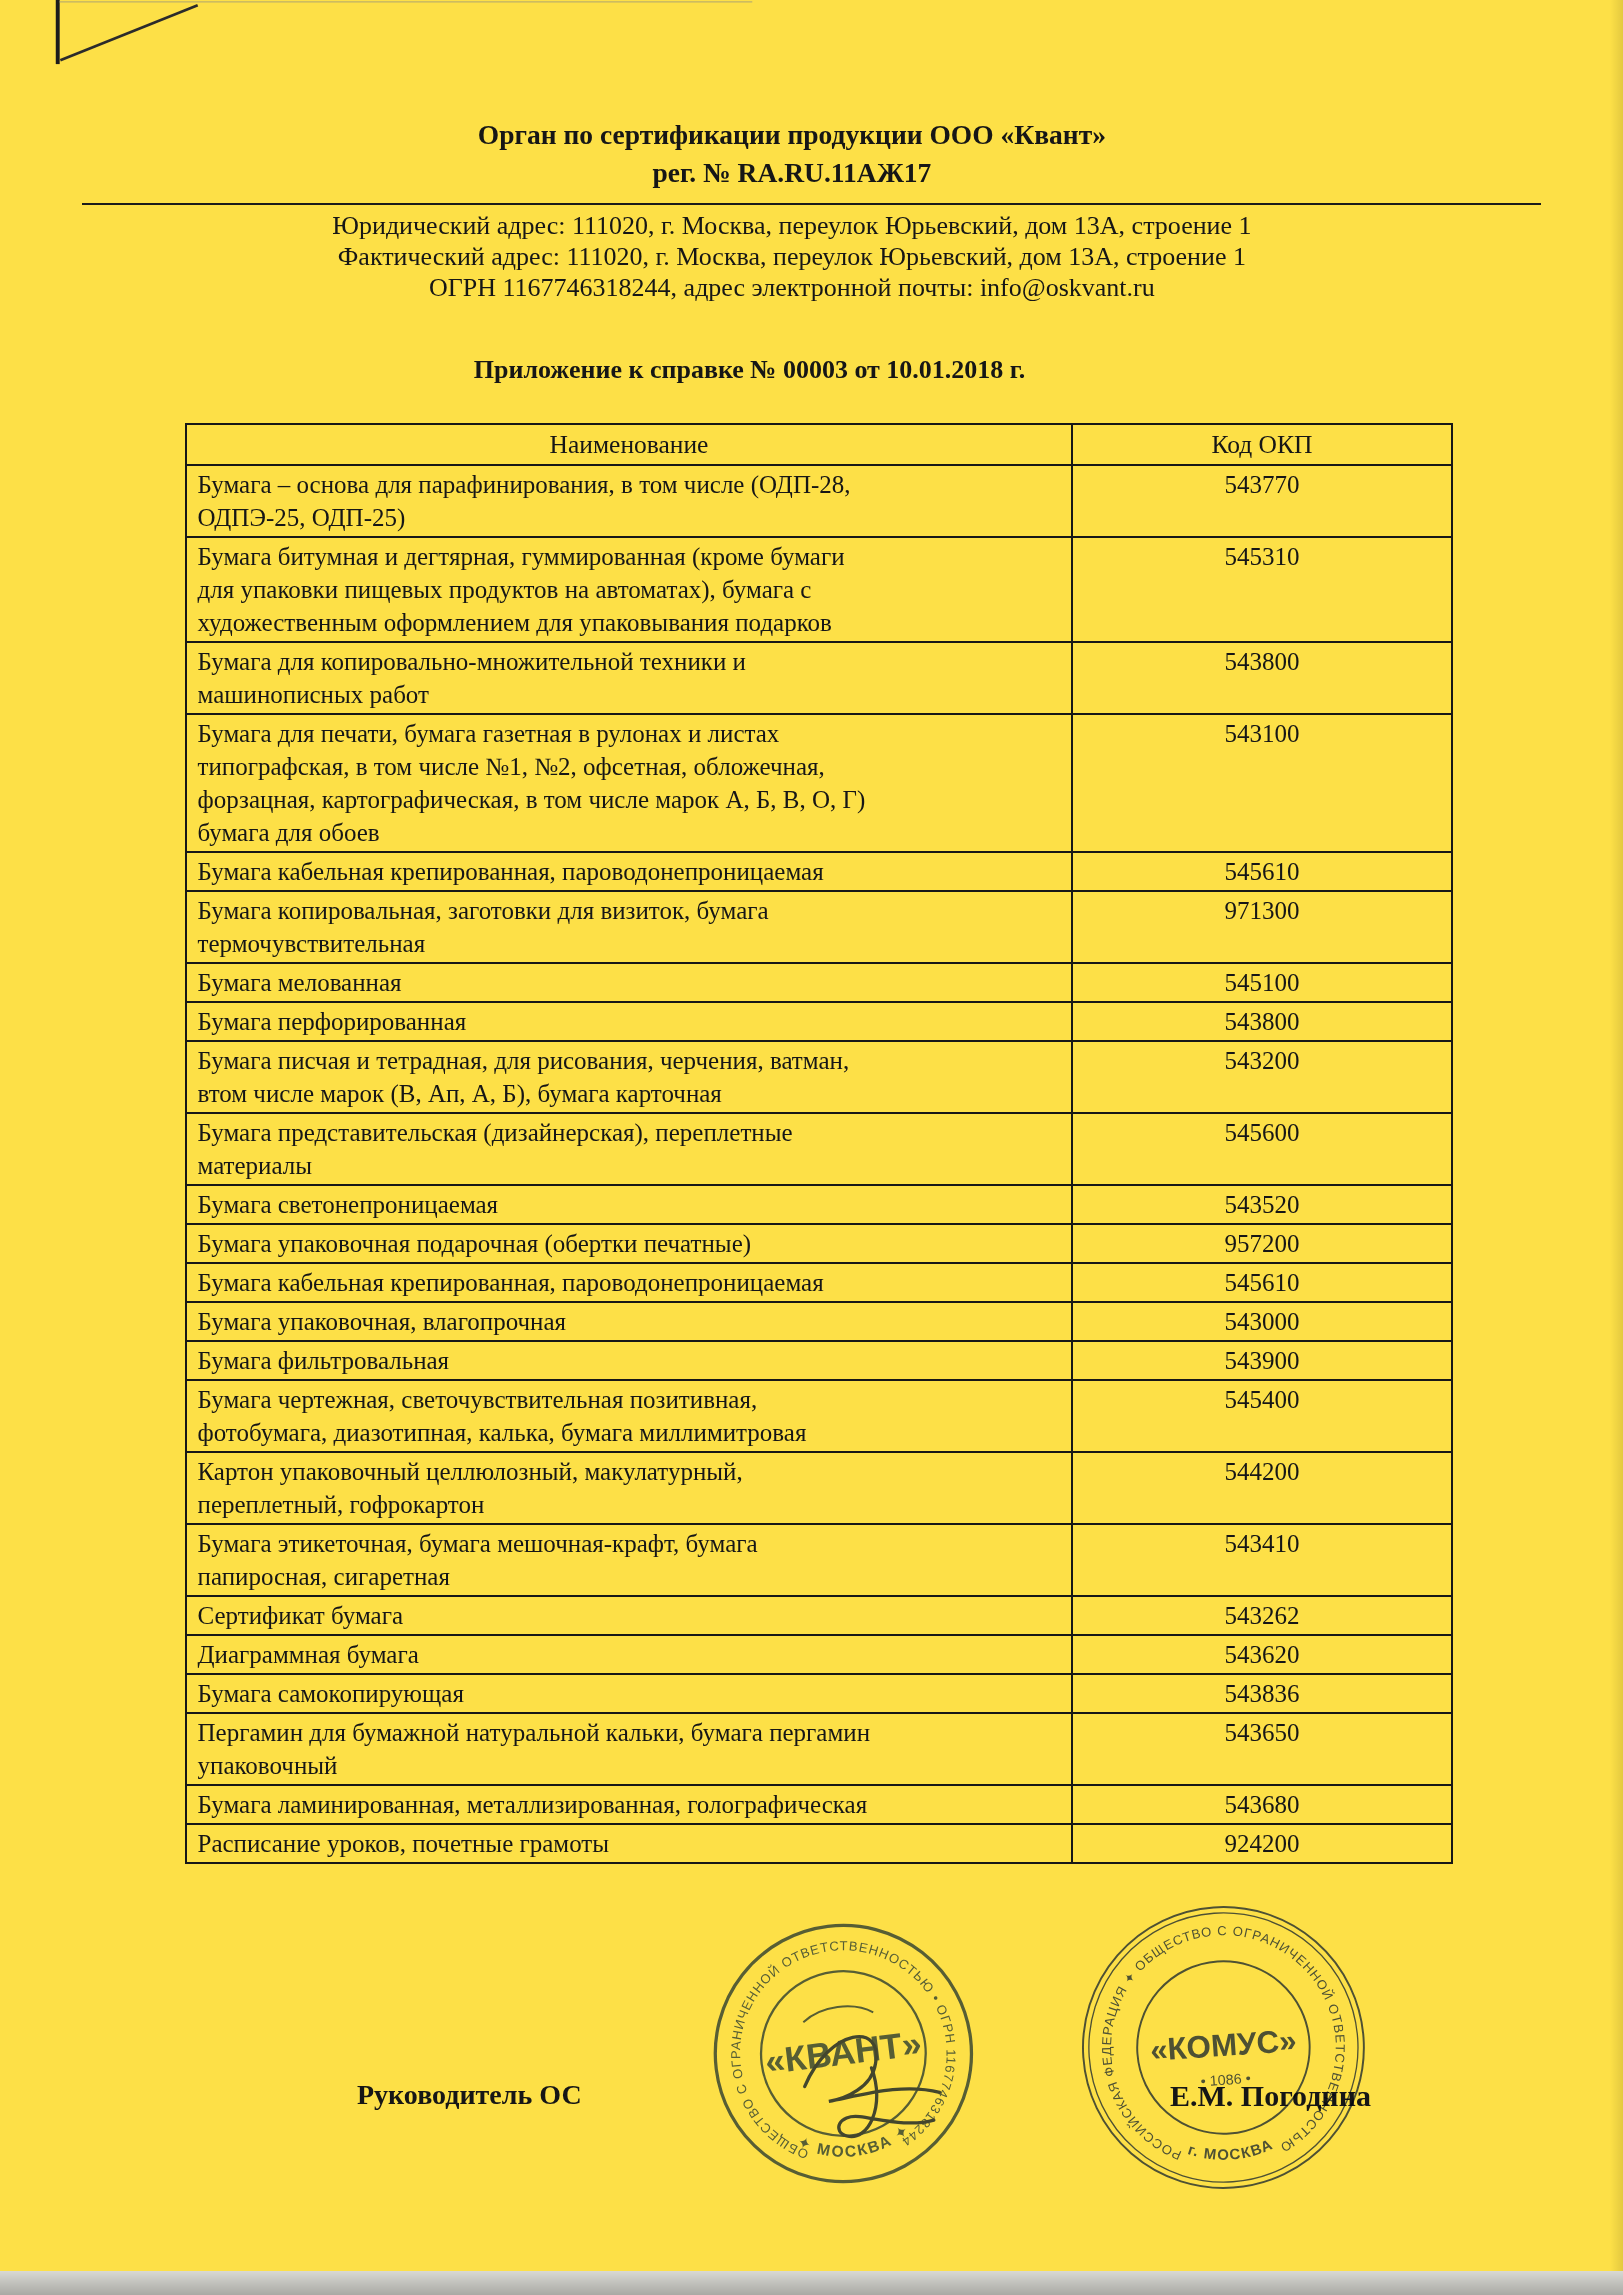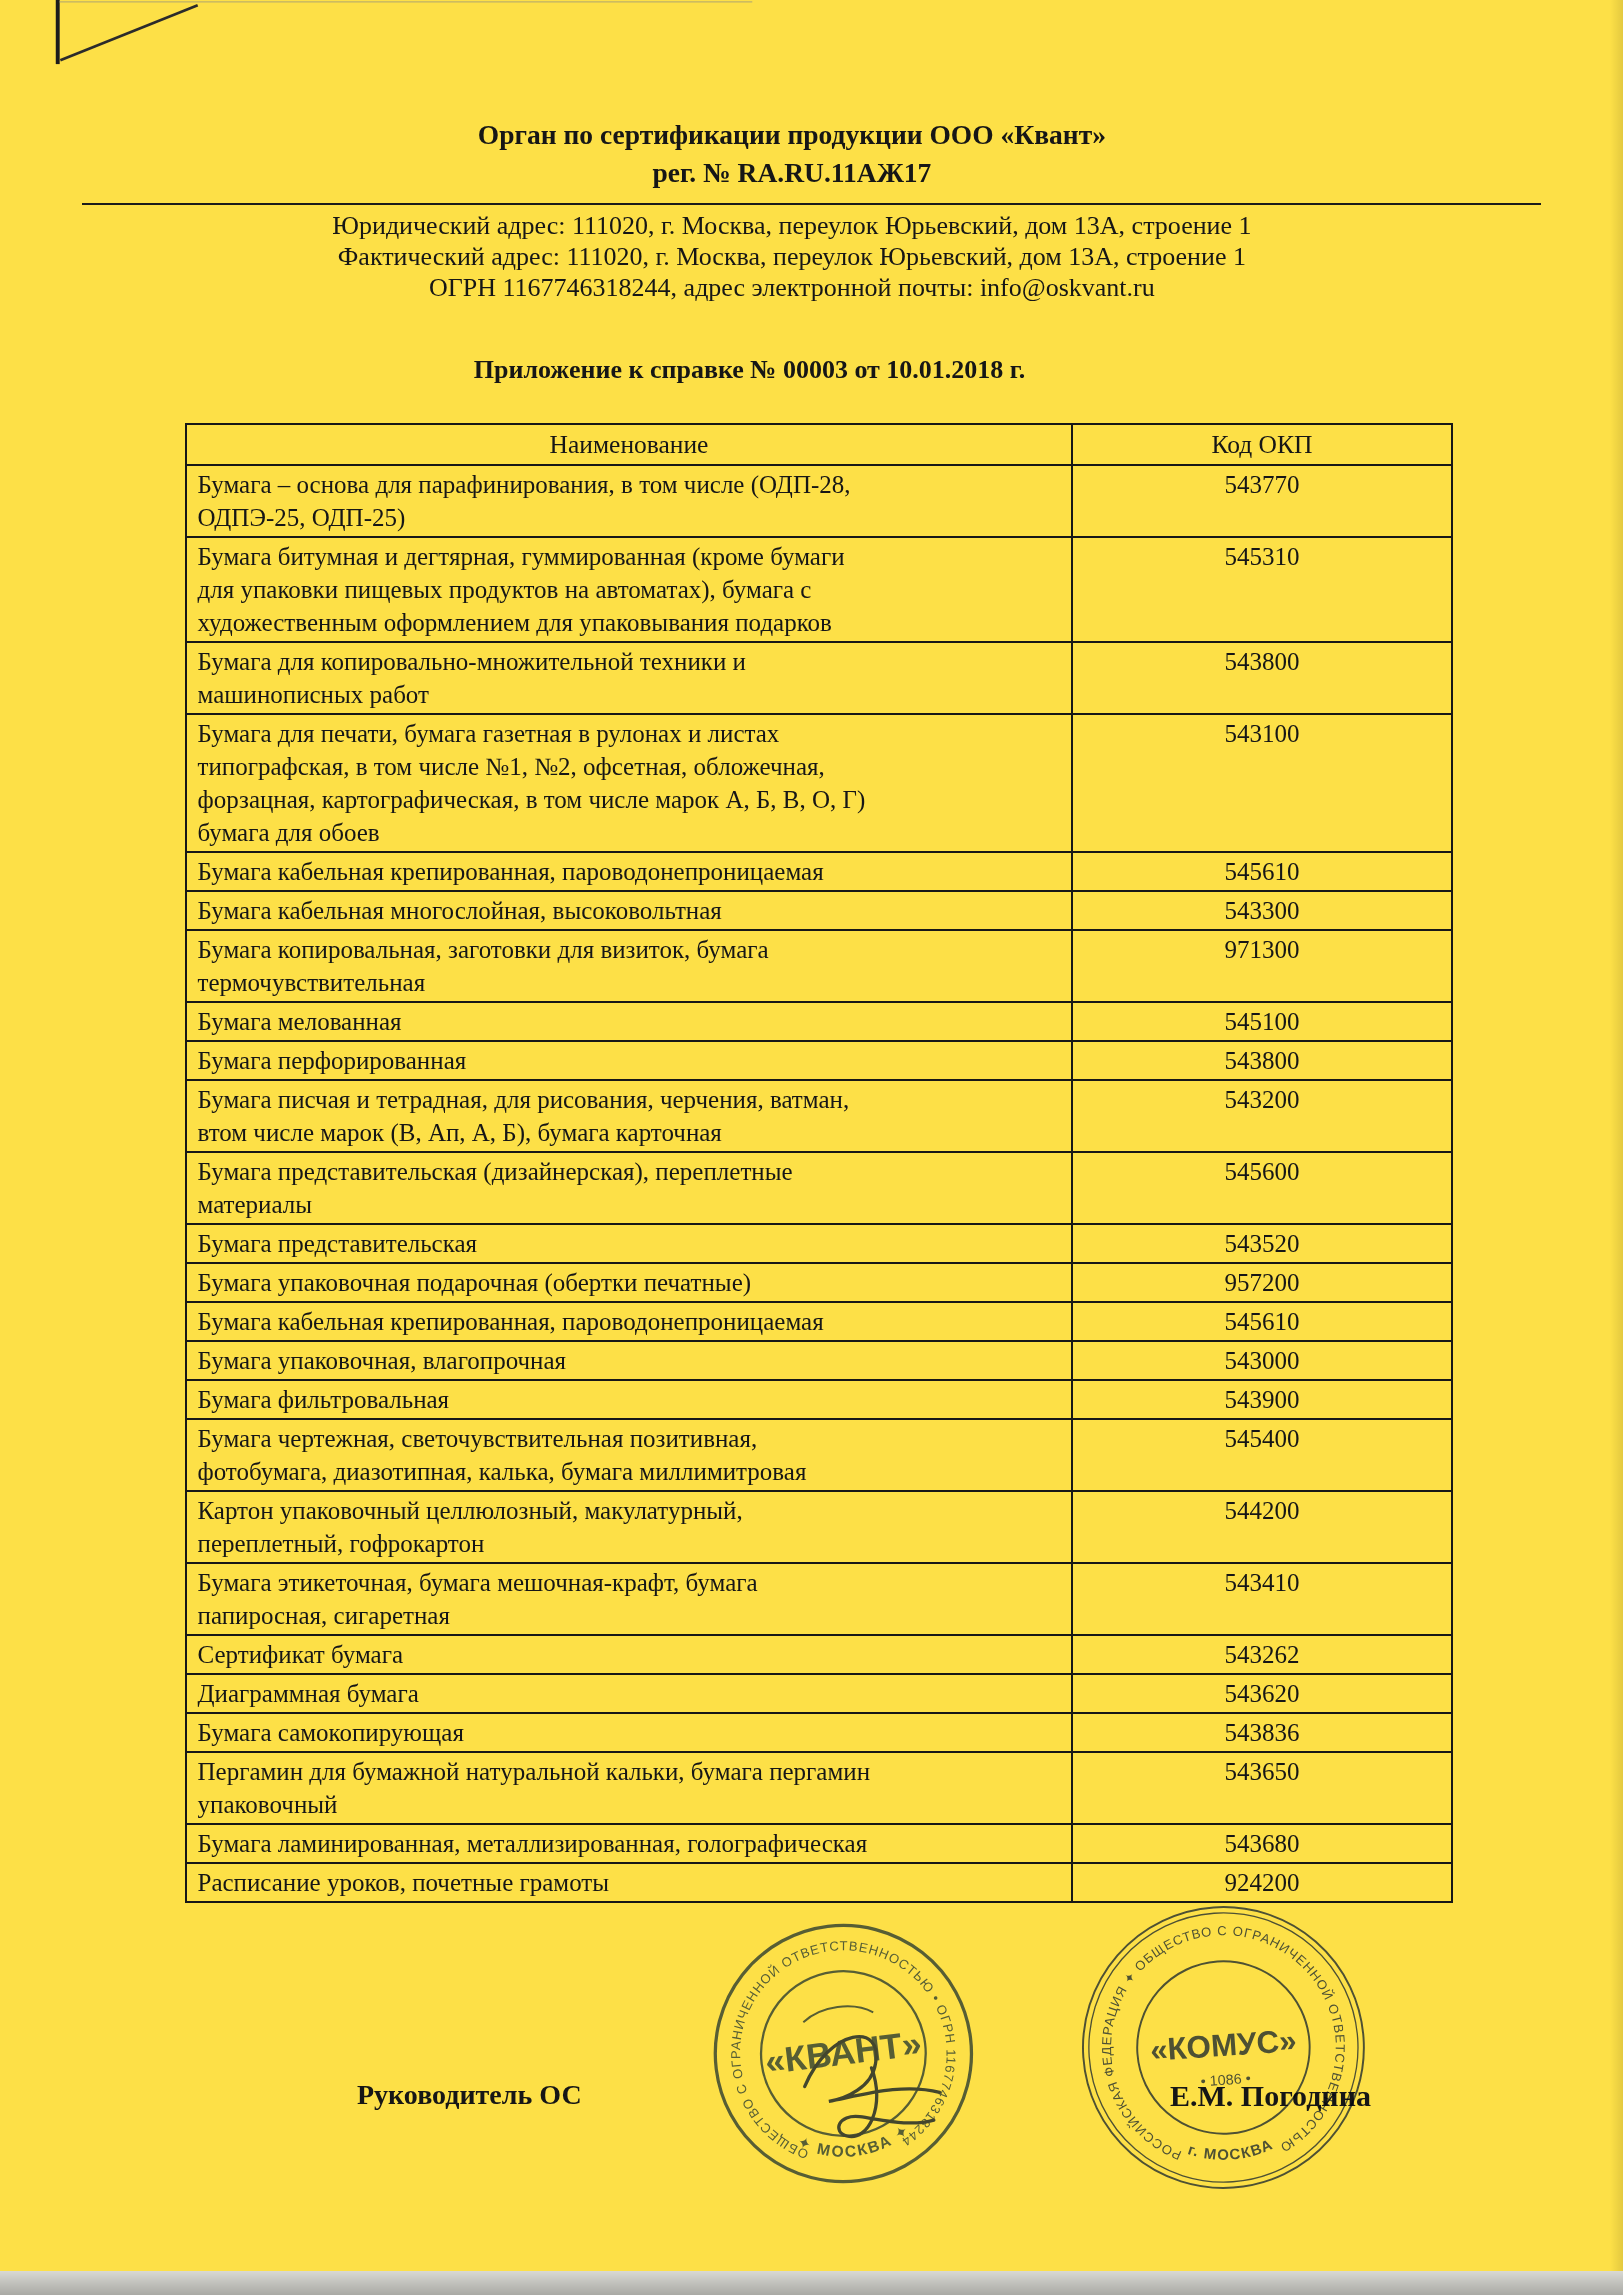--- a/index.html
+++ b/index.html
@@ -89,24 +89,20 @@
 типографская, в том числе №1, №2, офсетная, обложечная,
 форзацная, картографическая, в том числе марок А, Б, В, О, Г)
 бумага для обоев</td>
           <td class="code-cell">543100</td>
         </tr>
         <tr>
           <td class="name-cell">Бумага кабельная крепированная, пароводонепроницаемая</td>
           <td class="code-cell">545610</td>
         </tr>
         <tr>
-          <td class="name-cell">Бумага кабельная многослойная, высоковольтная</td>
-          <td class="code-cell">543300</td>
-        </tr>
-        <tr>
           <td class="name-cell">Бумага копировальная, заготовки для визиток, бумага
 термочувствительная</td>
           <td class="code-cell">971300</td>
         </tr>
         <tr>
           <td class="name-cell">Бумага мелованная</td>
           <td class="code-cell">545100</td>
         </tr>
         <tr>
           <td class="name-cell">Бумага перфорированная</td>
@@ -116,21 +112,21 @@
           <td class="name-cell">Бумага писчая и тетрадная, для рисования, черчения, ватман,
 втом числе марок (В, Ап, А, Б), бумага карточная</td>
           <td class="code-cell">543200</td>
         </tr>
         <tr>
           <td class="name-cell">Бумага представительская (дизайнерская), переплетные
 материалы</td>
           <td class="code-cell">545600</td>
         </tr>
         <tr>
-          <td class="name-cell">Бумага представительская</td>
+          <td class="name-cell">Бумага светонепроницаемая</td>
           <td class="code-cell">543520</td>
         </tr>
         <tr>
           <td class="name-cell">Бумага упаковочная подарочная (обертки печатные)</td>
           <td class="code-cell">957200</td>
         </tr>
         <tr>
           <td class="name-cell">Бумага кабельная крепированная, пароводонепроницаемая</td>
           <td class="code-cell">545610</td>
         </tr>

